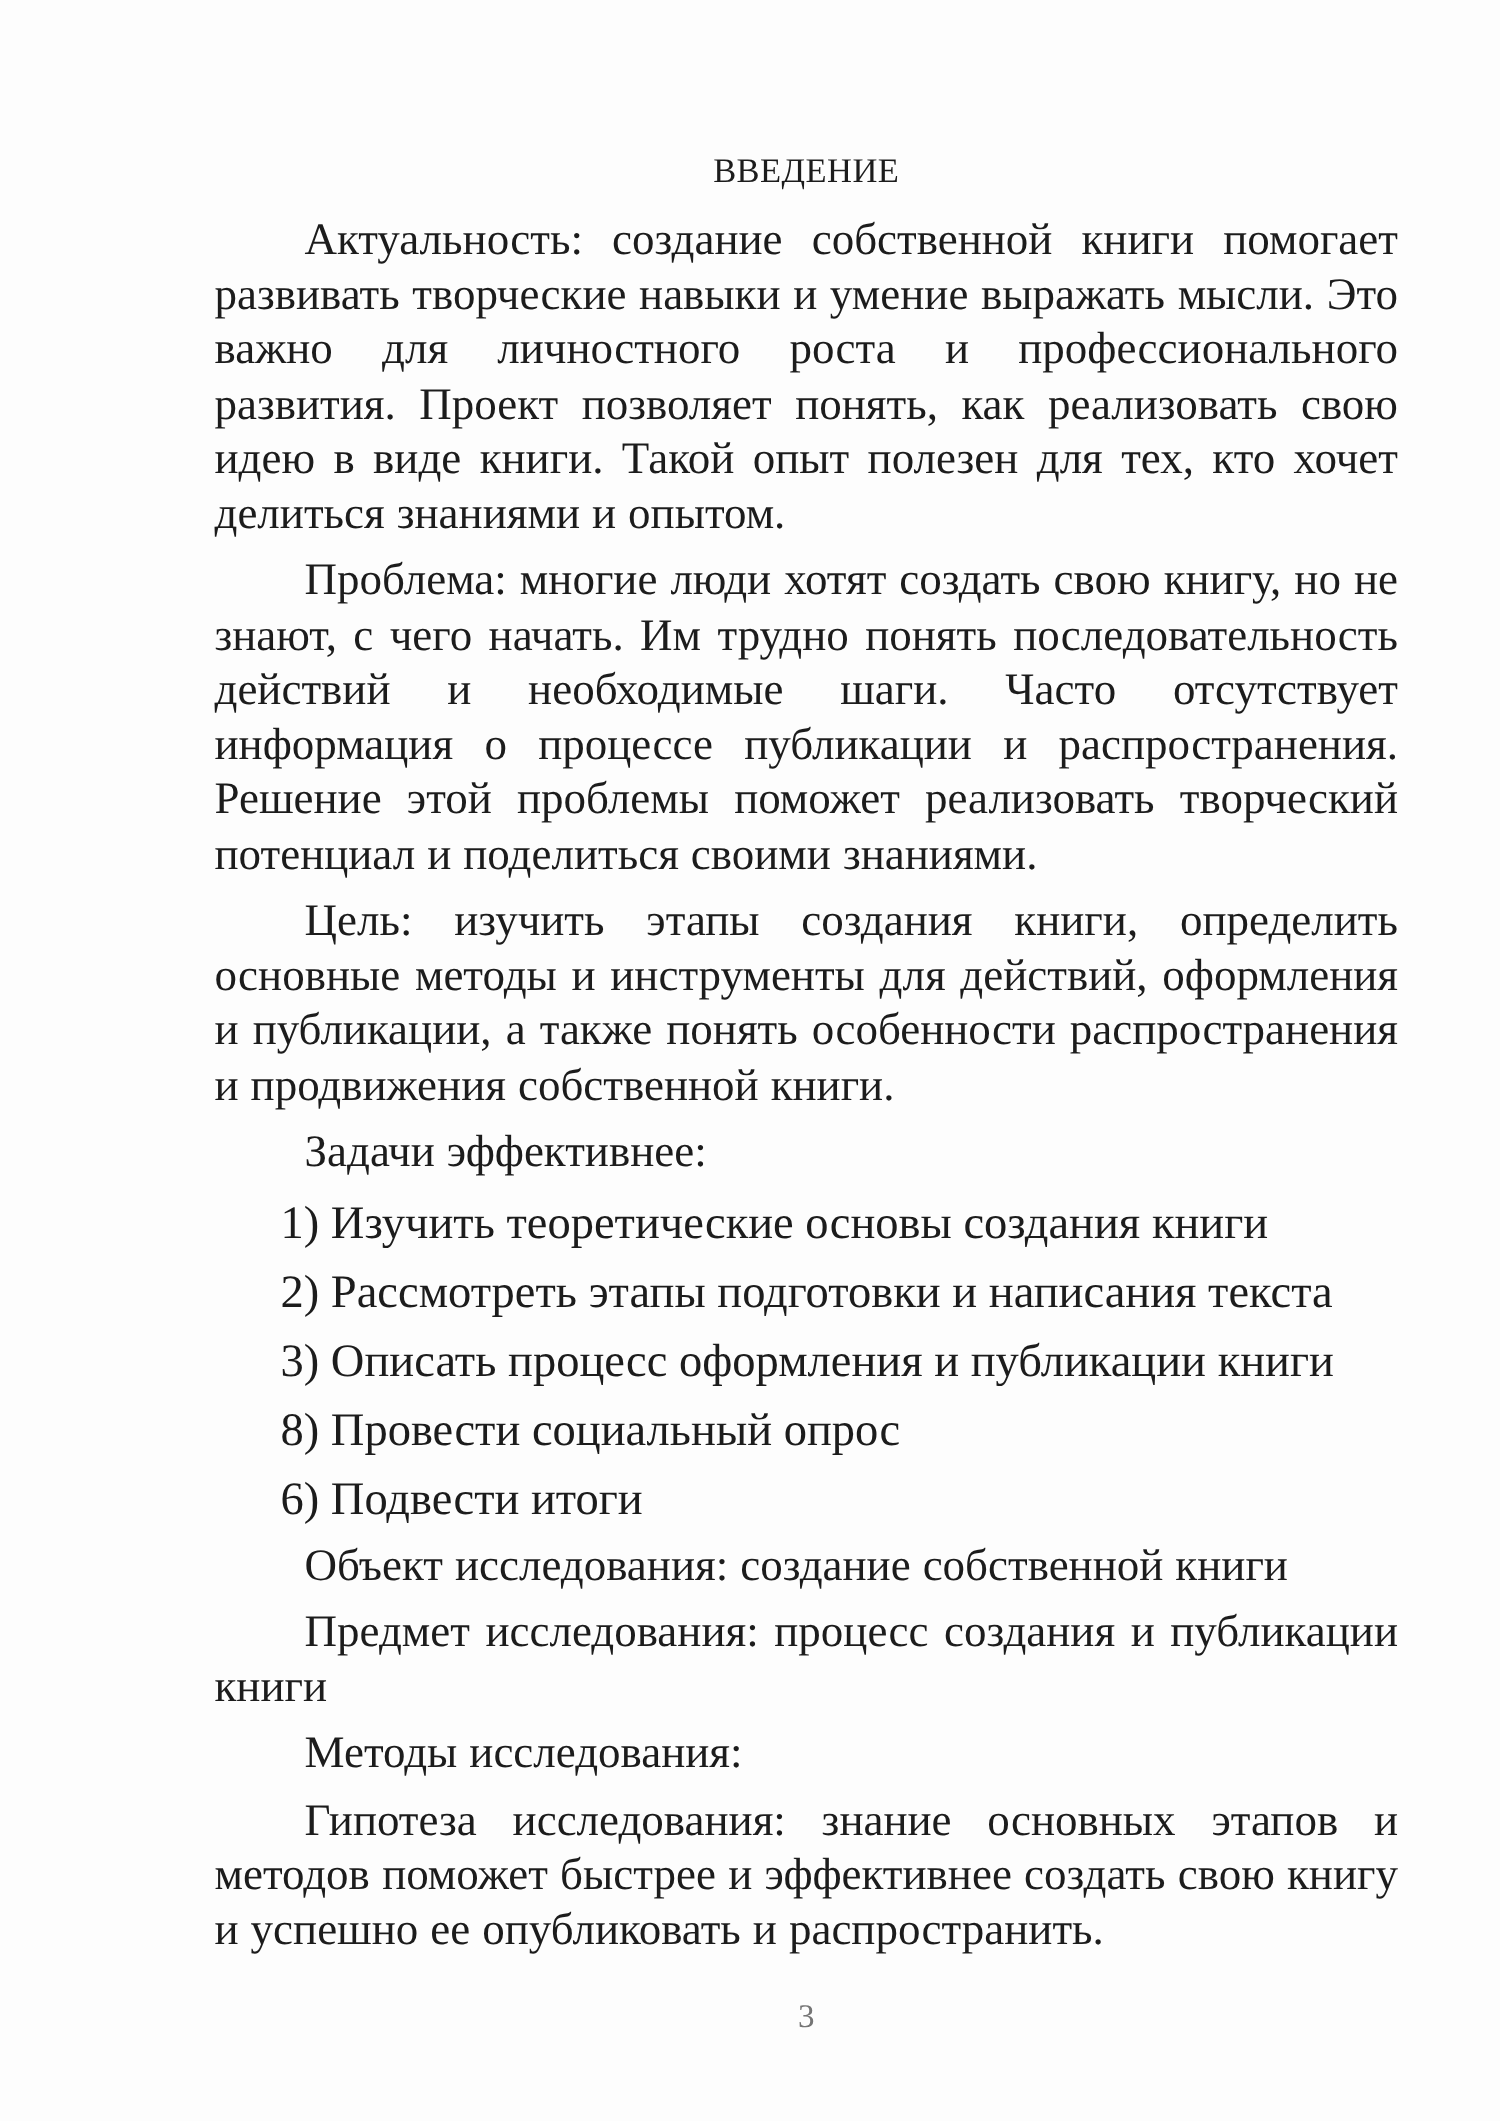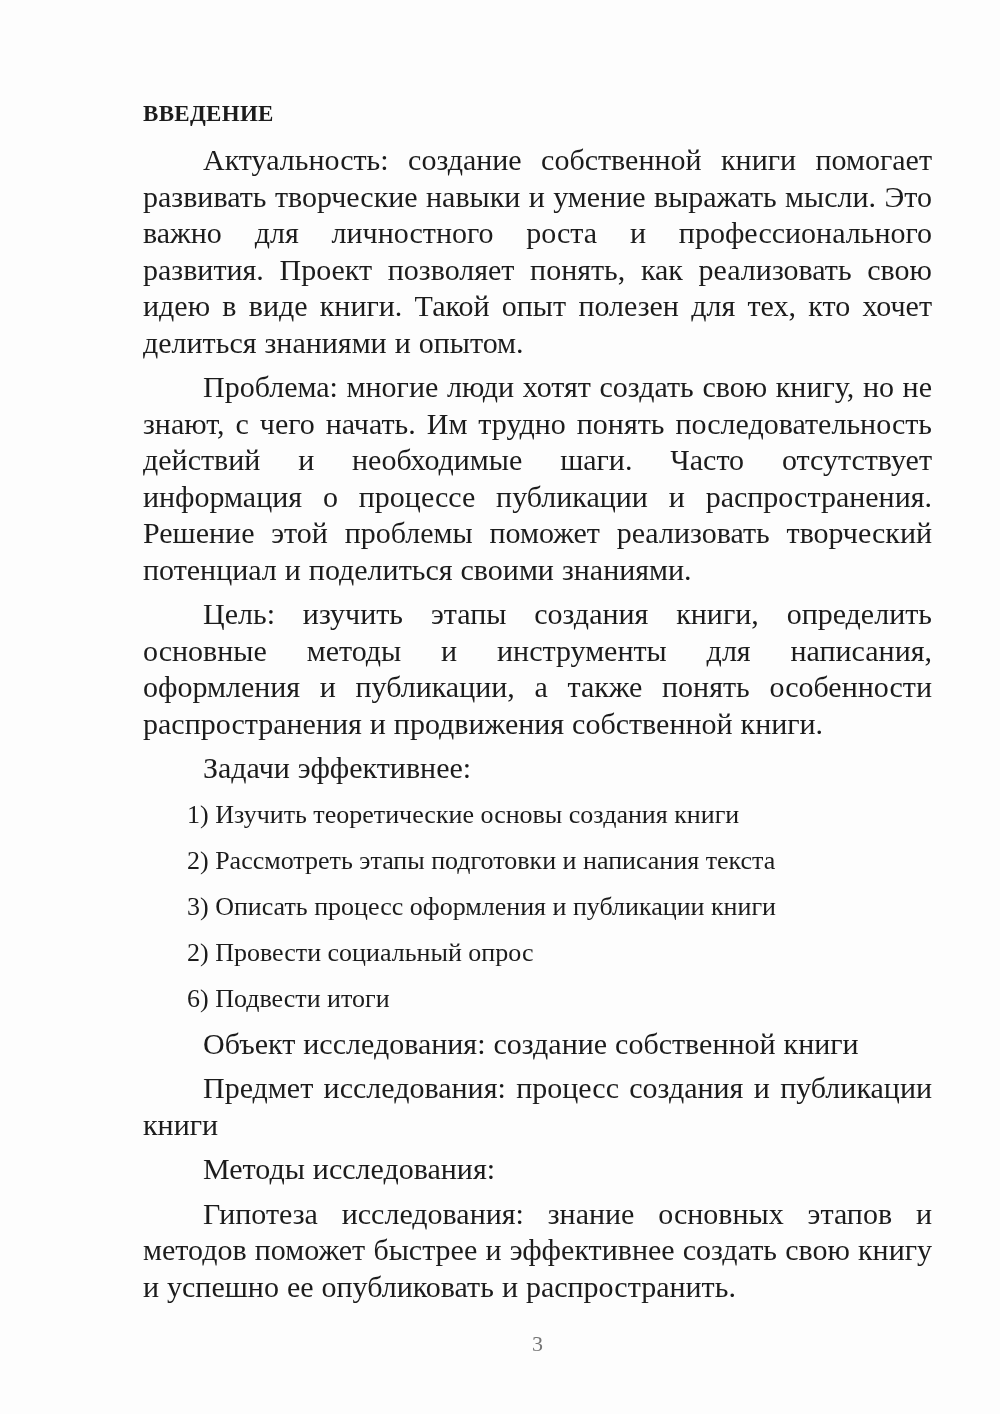--- a/index.html
+++ b/index.html
@@ -17,35 +17,36 @@
     color: #1c1c1c;
   }
   .content {
     position: absolute;
     left: 143px;
     top: 96px;
     width: 789px;
   }
   .title {
     font-size: 23px;
-    font-weight: bold;
+    font-weight: normal;
+    text-align: center;
     line-height: 36px;
     margin: 0 0 10px 0;
     letter-spacing: 0.3px;
   }
   .body-par {
     font-size: 30px;
     line-height: 36.5px;
     text-align: justify;
     text-indent: 60px;
     margin: 0 0 8px 0;
     word-spacing: 0.5px;
   }
   .list-item {
-    font-size: 26px;
+    font-size: 31px;
     line-height: 36px;
     text-align: left;
     margin: 10px 0 0 44px;
   }
   .list-block {
     margin: 0 0 9px 0;
   }
   .page-num {
     position: absolute;
     left: 143px;
@@ -62,29 +63,29 @@
 
 <div class="page">
   <div class="content">
 
     <h1 class="title">ВВЕДЕНИЕ</h1>
 
     <p class="body-par">Актуальность: создание собственной книги помогает развивать творческие навыки и умение выражать мысли. Это важно для личностного роста и профессионального развития. Проект позволяет понять, как реализовать свою идею в виде книги. Такой опыт полезен для тех, кто хочет делиться знаниями и опытом.</p>
 
     <p class="body-par">Проблема: многие люди хотят создать свою книгу, но не знают, с чего начать. Им трудно понять последовательность действий и необходимые шаги. Часто отсутствует информация о процессе публикации и распространения. Решение этой проблемы поможет реализовать творческий потенциал и поделиться своими знаниями.</p>
 
-    <p class="body-par">Цель: изучить этапы создания книги, определить основные методы и инструменты для написания, оформления и публикации, а также понять особенности распространения и продвижения собственной книги.</p>
+    <p class="body-par">Цель: изучить этапы создания книги, определить основные методы и инструменты для действий, оформления и публикации, а также понять особенности распространения и продвижения собственной книги.</p>
 
     <p class="body-par">Задачи эффективнее:</p>
 
     <div class="list-block">
       <p class="list-item">1) Изучить теоретические основы создания книги</p>
       <p class="list-item">2) Рассмотреть этапы подготовки и написания текста</p>
       <p class="list-item">3) Описать процесс оформления и публикации книги</p>
-      <p class="list-item">2) Провести социальный опрос</p>
+      <p class="list-item">8) Провести социальный опрос</p>
       <p class="list-item">6) Подвести итоги</p>
     </div>
 
     <p class="body-par">Объект исследования: создание собственной книги</p>
 
     <p class="body-par">Предмет исследования: процесс создания и публикации книги</p>
 
     <p class="body-par">Методы исследования:</p>
 
     <p class="body-par">Гипотеза исследования: знание основных этапов и методов поможет быстрее и эффективнее создать свою книгу и успешно ее опубликовать и распространить.</p>

